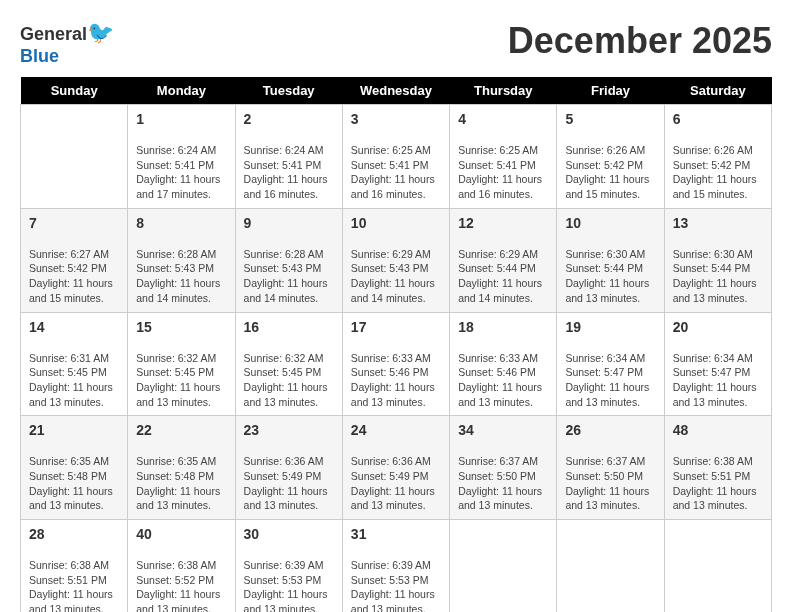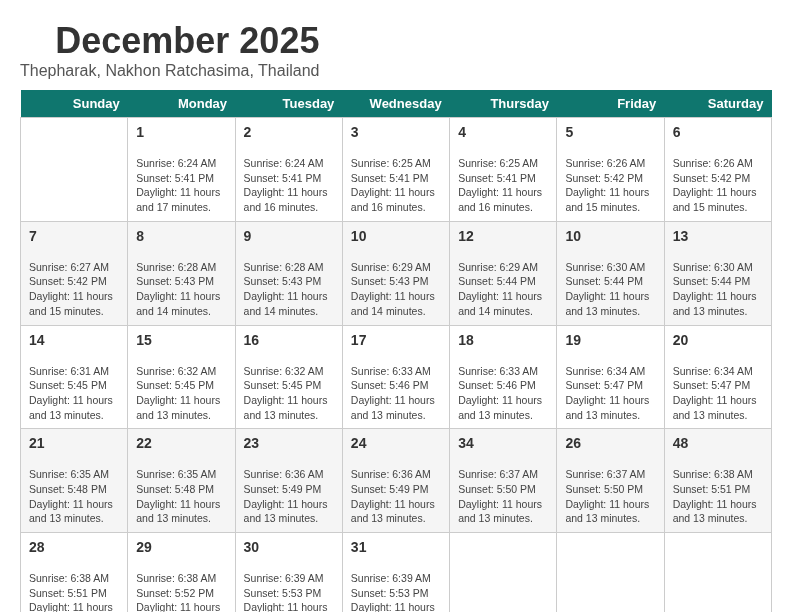--- a/index.html
+++ b/index.html
@@ -46,23 +46,23 @@
     .location-title {
       font-size: 16px;
       color: #555;
     }
     table {
       width: 100%;
       border-collapse: collapse;
       table-layout: fixed;
     }
     th {
-      background-color: #0f766e;
+      background-color: #000000;
       color: white;
-      text-align: right;
+      text-align: center;
       padding: 6px 8px;
       font-size: 13px;
       font-weight: bold;
     }
     td {
       border: 1px solid #ccc;
       vertical-align: top;
       padding: 6px 8px;
       font-size: 11px;
       color: #333;
@@ -88,23 +88,28 @@
       background-color: #ffffff;
     }
     .empty-cell {
       background-color: #fff !important;
     }
   </style>
 </head>
 <body>
 
 <div class="header-section">
+  <div class="logo">
+    <div>
+      <span class="logo-text-general">General</span><span class="logo-bird">🐦</span><br>
+      <span class="logo-text-blue">Blue</span>
+    </div>
+  </div>
   <div class="title-section">
     <div class="month-title">December 2025</div>
-    <div class="location-title">Thepharak, Nakhon Ratchasima, Thailand</div>
   </div>
 </div>
 
 <table>
   <thead>
     <tr>
       <th>Sunday</th>
       <th>Monday</th>
       <th>Tuesday</th>
       <th>Wednesday</th>
@@ -230,21 +235,21 @@
           <span class="day-number">48</span>
           <div class="cell-info">Sunrise: 6:38 AM<br>Sunset: 5:51 PM<br>Daylight: 11 hours and 13 minutes.</div>
         </td>
       </tr>
       <tr>
         <td>
           <span class="day-number">28</span>
           <div class="cell-info">Sunrise: 6:38 AM<br>Sunset: 5:51 PM<br>Daylight: 11 hours and 13 minutes.</div>
         </td>
         <td>
-          <span class="day-number">29</span>
+          <span class="day-number">40</span>
           <div class="cell-info">Sunrise: 6:38 AM<br>Sunset: 5:52 PM<br>Daylight: 11 hours and 13 minutes.</div>
         </td>
         <td>
           <span class="day-number">30</span>
           <div class="cell-info">Sunrise: 6:39 AM<br>Sunset: 5:53 PM<br>Daylight: 11 hours and 13 minutes.</div>
         </td>
         <td>
           <span class="day-number">31</span>
           <div class="cell-info">Sunrise: 6:39 AM<br>Sunset: 5:53 PM<br>Daylight: 11 hours and 13 minutes.</div>
         </td>

